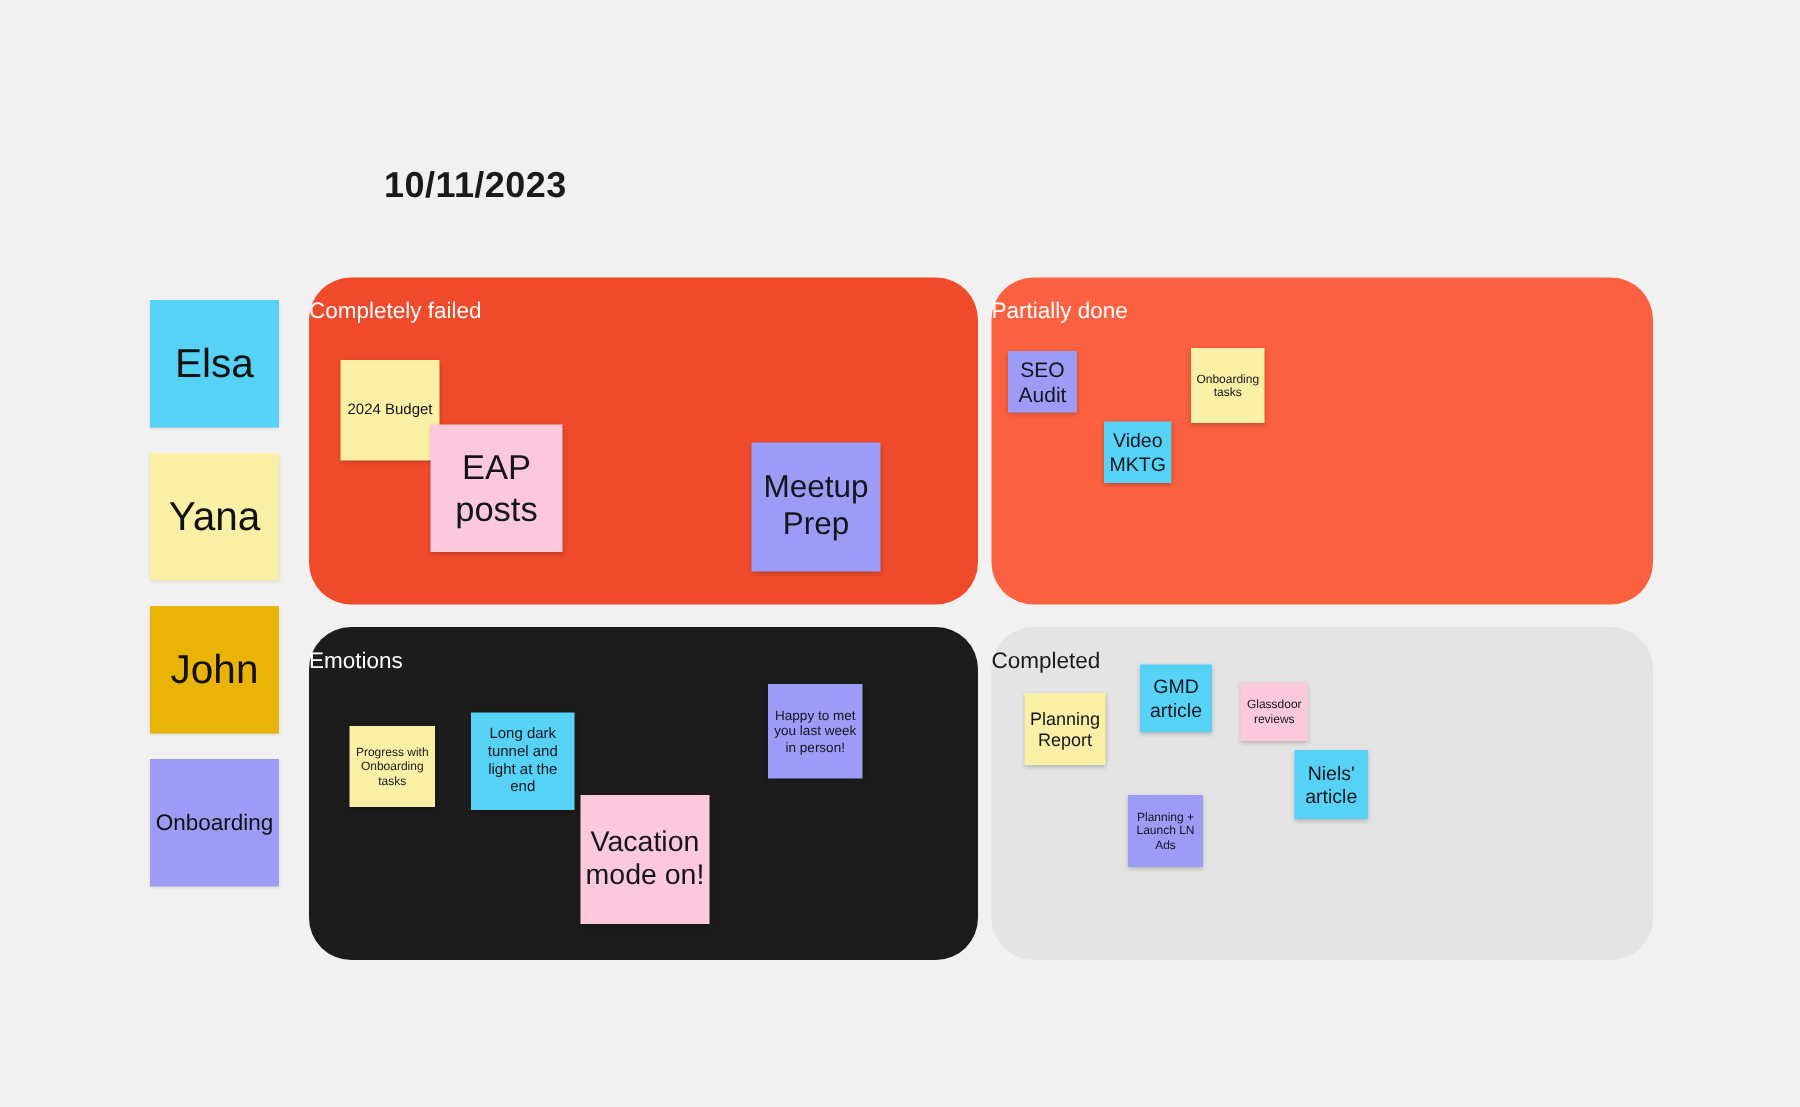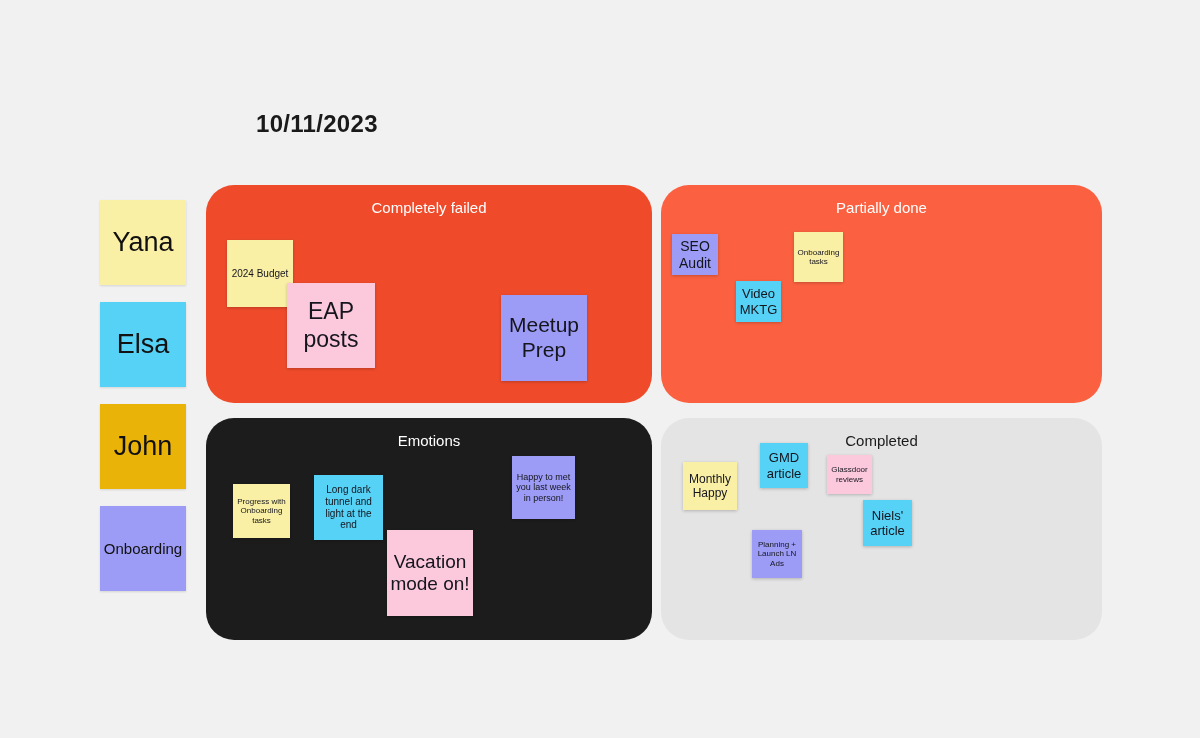--- a/index.html
+++ b/index.html
@@ -53,21 +53,20 @@
   
   .panel {
     position: absolute;
     border-radius: 28px;
   }
   .panel-title {
     position: absolute;
     left: 0;
     right: 0;
     top: 14px;
-    text-align: center;
     font-size: 15px;
   }
   .panel.dark-text .panel-title { color: #1A1A1A; }
   .panel.light-text .panel-title { color: #FFFFFF; }
 
   
   .note {
     position: absolute;
     display: flex;
     align-items: center;
@@ -83,25 +82,25 @@
   }
 </style>
 </head>
 <body style="background: rgb(241, 241, 241);">
 
 <div id="board">
 
   <div class="date-title">10/11/2023</div>
 
   <div class="legend" id="legend">
+      <div class="legend-note big" style="background: rgb(85, 210, 245);">
+        <span>Elsa</span>
+      </div>
       <div class="legend-note big" style="background: rgb(250, 240, 165);">
         <span>Yana</span>
-      </div>
-      <div class="legend-note big" style="background: rgb(85, 210, 245);">
-        <span>Elsa</span>
       </div>
       <div class="legend-note big" style="background: #eab308;">
         <span>John</span>
       </div>
       <div class="legend-note small" style="background: rgb(156, 156, 246);">
         <span>Onboarding</span>
       </div>
     </div>
 
   <div id="panels-root">
@@ -140,21 +139,21 @@
         <div class="note" style="left: 181px; top: 112px; width: 86px; height: 86px; background: rgb(252, 201, 220); font-size: 19px; z-index: 3;">
           <span>Vacation mode on!</span>
         </div>
         <div class="note" style="left: 306px; top: 38px; width: 63px; height: 63px; background: rgb(156, 156, 246); font-size: 9px; z-index: 2;">
           <span>Happy to met you last week in person!</span>
         </div>
       </div>
       <div class="panel dark-text" style="left: 661px; top: 418px; width: 441px; height: 222px; background: rgb(228, 228, 228);">
         <div class="panel-title">Completed</div>
         <div class="note" style="left: 22px; top: 44px; width: 54px; height: 48px; background: rgb(250, 240, 165); font-size: 12px; z-index: 2;">
-          <span>Monthly Happy</span>
+          <span>Planning Report</span>
         </div>
         <div class="note" style="left: 99px; top: 25px; width: 48px; height: 45px; background: rgb(85, 210, 245); font-size: 13px; z-index: 2;">
           <span>GMD article</span>
         </div>
         <div class="note" style="left: 166px; top: 37px; width: 45px; height: 39px; background: rgb(252, 201, 220); font-size: 8px; z-index: 2;">
           <span>Glassdoor reviews</span>
         </div>
         <div class="note" style="left: 202px; top: 82px; width: 49px; height: 46px; background: rgb(85, 210, 245); font-size: 13px; z-index: 3;">
           <span>Niels' article</span>
         </div>

